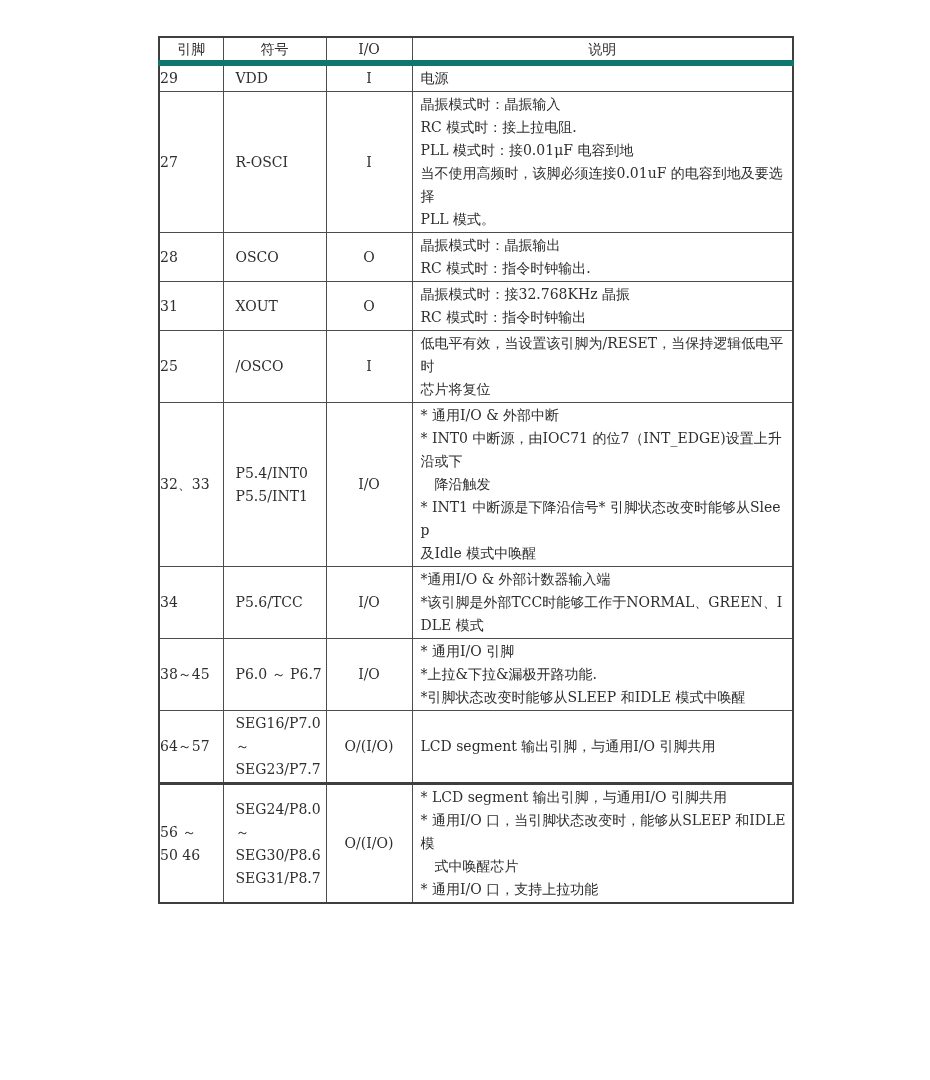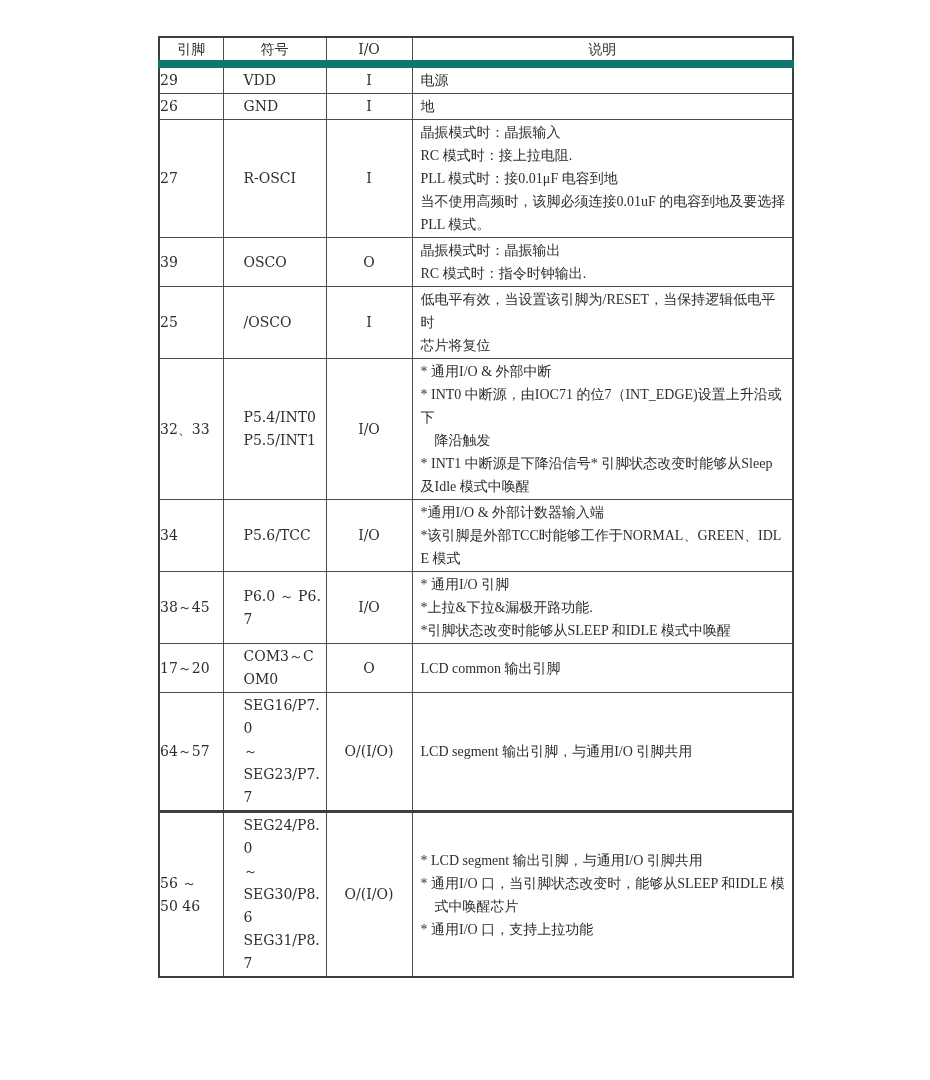--- a/index.html
+++ b/index.html
@@ -27,29 +27,29 @@
     font-size: 14px;
     font-weight: normal;
     line-height: 23px;
     vertical-align: middle;
     padding: 1px 0;
     white-space: pre-wrap;
     word-break: break-all;
     overflow: hidden;
   }
   thead th {
-    border-bottom: 8px solid #0f766e;
+    border-bottom: 6px solid #0f766e;
     text-align: center;
     height: 20px;
     line-height: 20px;
   }
   td.col0 { text-align: left; }
-  td.col1 { text-align: left; padding-left: 20px; padding-right: 2px; }
+  td.col1 { text-align: left; padding-left: 12px; padding-right: 2px; }
   td.col2 { text-align: center; }
-  td.col3 { text-align: left; padding-left: 8px; padding-right: 4px; font-family: Liberation Serif, serif; }
+  td.col3 { text-align: left; padding-left: 8px; padding-right: 4px; }
   tr.thick-top td { border-top: 3px solid #3f3f3f; }
 </style>
 </head>
 <body>
 
 <div class="page">
   <table class="pin-table">
     <colgroup>
       <col style="width:64px">
       <col style="width:103px">
@@ -65,41 +65,42 @@
         </tr>
     </thead>
     <tbody>
         <tr>
           <td class="col0">29</td>
           <td class="col1">VDD</td>
           <td class="col2">I</td>
           <td class="col3">电源</td>
         </tr>
         <tr>
-          <td class="col0">26</td>
-          <td class="col1">GND</td>
-          <td class="col2">I</td>
-          <td class="col3">地</td>
-        </tr>
-        <tr>
           <td class="col0">27</td>
           <td class="col1">R-OSCI</td>
           <td class="col2">I</td>
           <td class="col3">晶振模式时：晶振输入
 RC 模式时：接上拉电阻.
 PLL 模式时：接0.01μF 电容到地
 当不使用高频时，该脚必须连接0.01uF 的电容到地及要选择
 PLL 模式。</td>
         </tr>
         <tr>
-          <td class="col0">39</td>
+          <td class="col0">28</td>
           <td class="col1">OSCO</td>
           <td class="col2">O</td>
           <td class="col3">晶振模式时：晶振输出
 RC 模式时：指令时钟输出.</td>
+        </tr>
+        <tr>
+          <td class="col0">31</td>
+          <td class="col1">XOUT</td>
+          <td class="col2">O</td>
+          <td class="col3">晶振模式时：接32.768KHz 晶振
+RC 模式时：指令时钟输出</td>
         </tr>
         <tr>
           <td class="col0">25</td>
           <td class="col1">/OSCO</td>
           <td class="col2">I</td>
           <td class="col3">低电平有效，当设置该引脚为/RESET，当保持逻辑低电平时
 芯片将复位</td>
         </tr>
         <tr>
           <td class="col0">32、33</td>
@@ -121,26 +122,20 @@
         </tr>
         <tr>
           <td class="col0">38～45</td>
           <td class="col1">P6.0 ～ P6.7</td>
           <td class="col2">I/O</td>
           <td class="col3">* 通用I/O 引脚
 *上拉&amp;下拉&amp;漏极开路功能.
 *引脚状态改变时能够从SLEEP 和IDLE 模式中唤醒</td>
         </tr>
         <tr>
-          <td class="col0">17～20</td>
-          <td class="col1">COM3～COM0</td>
-          <td class="col2">O</td>
-          <td class="col3">LCD common 输出引脚</td>
-        </tr>
-        <tr>
           <td class="col0">64～57</td>
           <td class="col1">SEG16/P7.0
 ～
 SEG23/P7.7</td>
           <td class="col2">O/(I/O)</td>
           <td class="col3">LCD segment 输出引脚，与通用I/O 引脚共用</td>
         </tr>
         <tr class="thick-top">
           <td class="col0">56 ～
 50 46</td>

